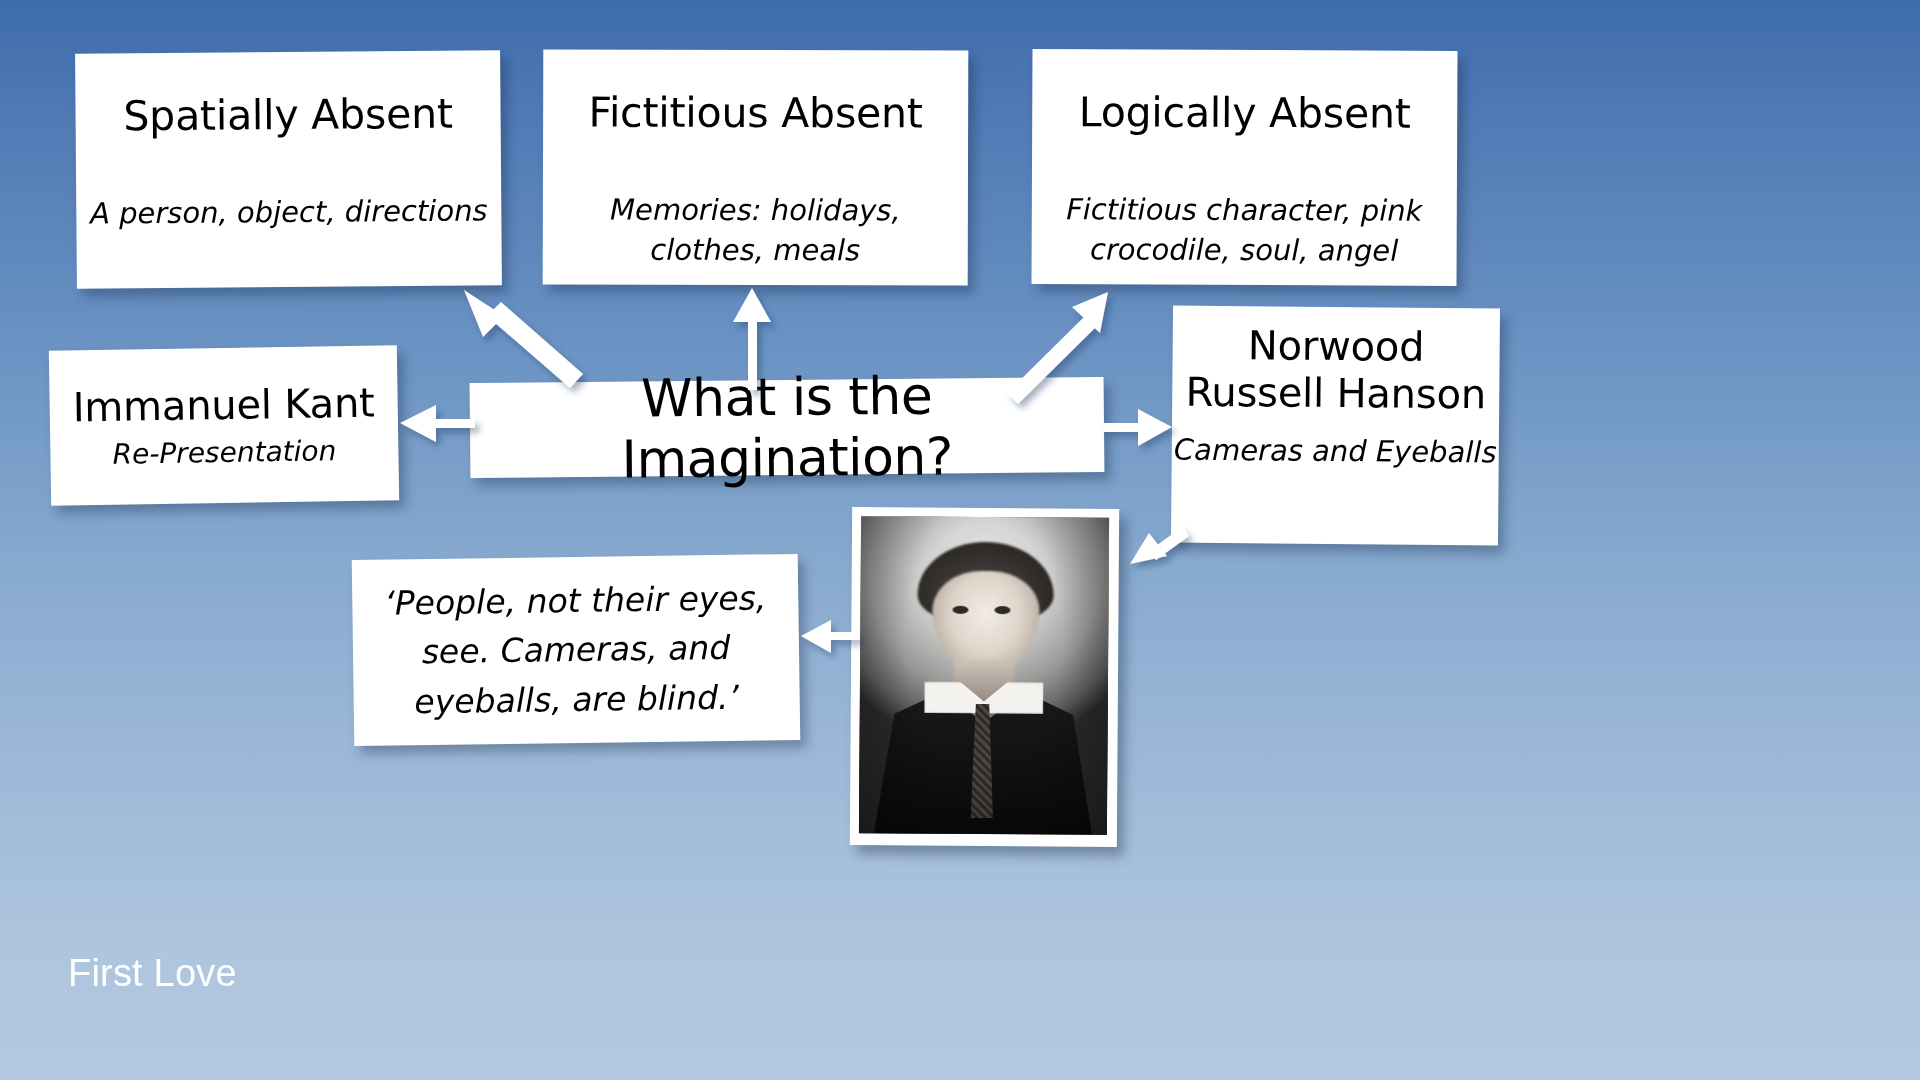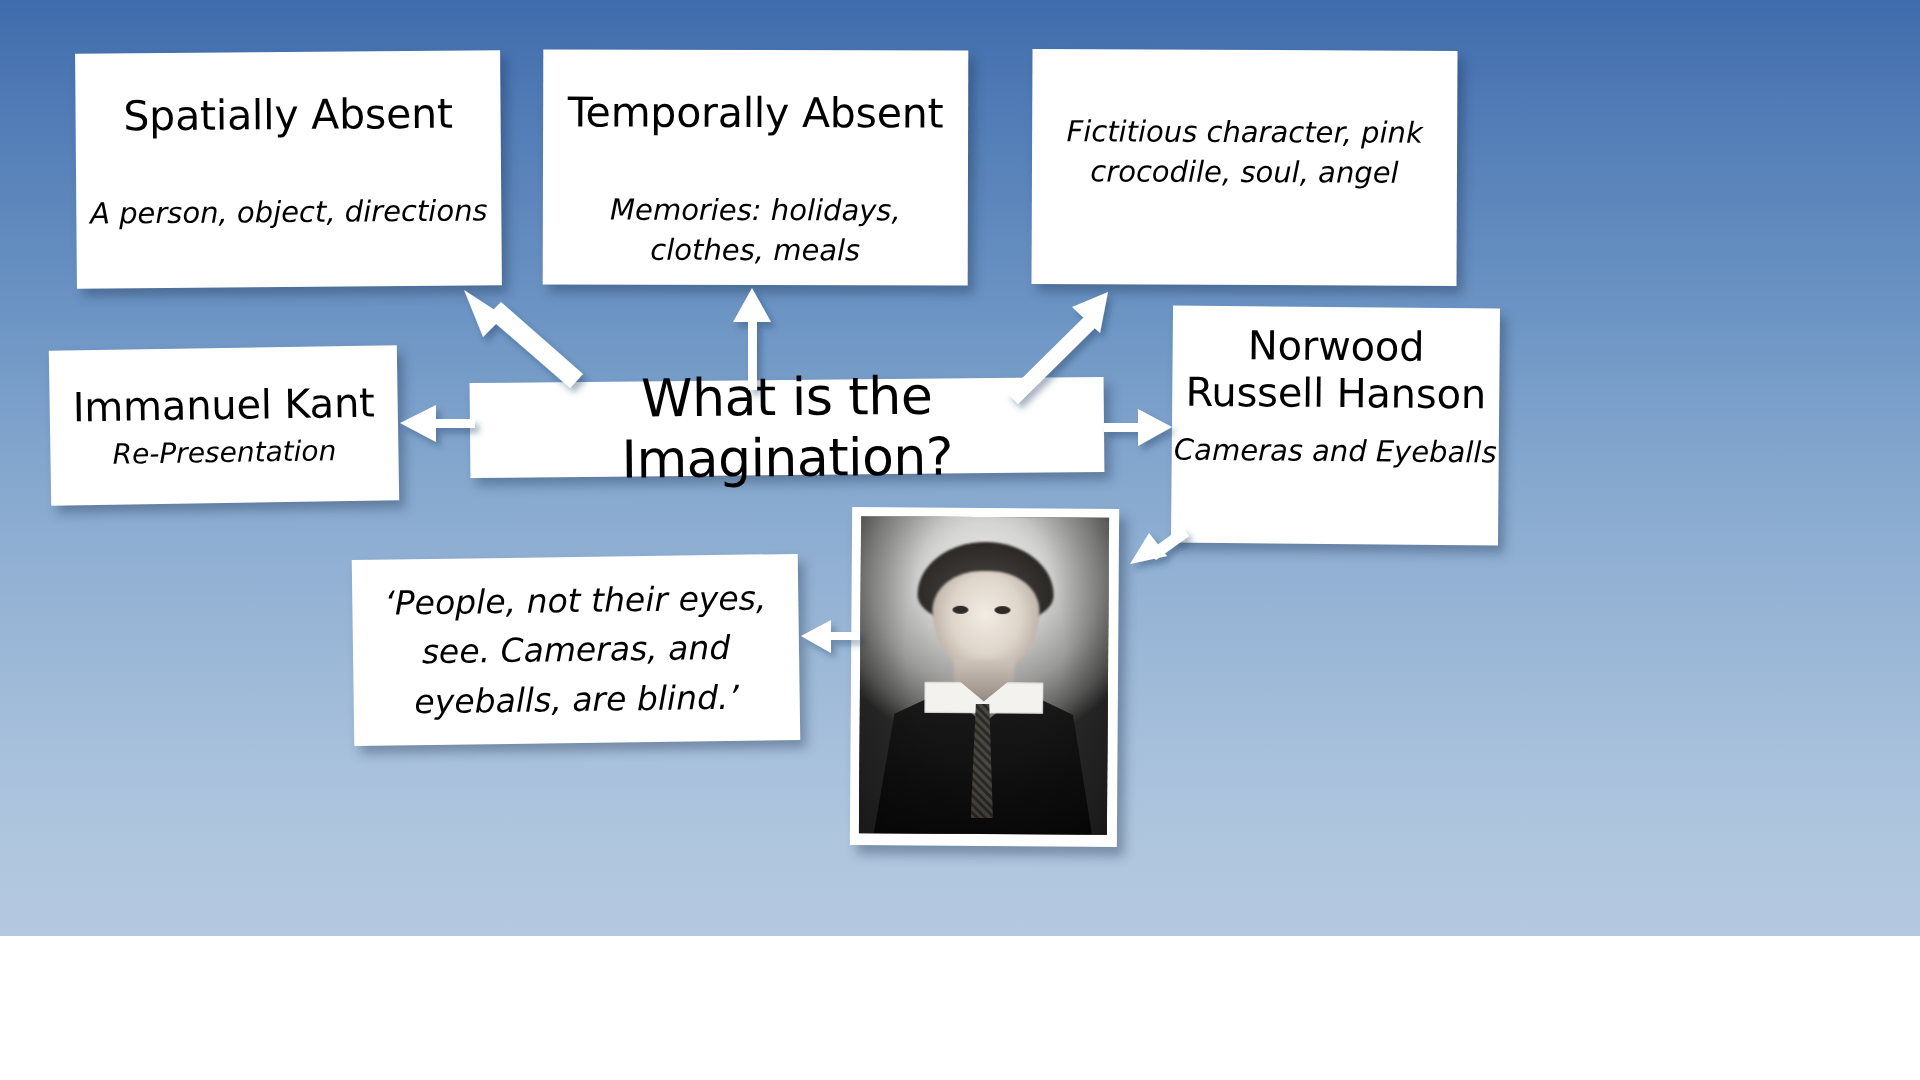--- a/index.html
+++ b/index.html
@@ -3,21 +3,21 @@
 <meta charset="utf-8">
 <style>
   * { box-sizing: border-box; margin: 0; padding: 0; }
   html, body {
     width: 1920px; height: 1080px;
     overflow: hidden;
     font-family: "Liberation Sans", sans-serif;
   }
   #slide {
     position: relative;
-    width: 1920px; height: 936px;
+    width: 1920px; height: 1080px;
     background: linear-gradient(to bottom,
         #3f6cac 0%,
         #4e79b4 10%,
         #6d95c4 34%,
         #87a9cf 52%,
         #9cb8d7 70%,
         #aec5de 88%,
         #b4c8e0 100%);
     overflow: hidden;
   }
@@ -183,25 +183,26 @@
 <body>
 
 <div id="slide">
 
   <div class="card top-card" id="card-spatial">
     <div class="title">Spatially Absent</div>
     <div class="sub">A person, object, directions</div>
   </div>
 
   <div class="card top-card" id="card-temporal">
-    <div class="title">Temporally Absent</div>
+    <div class="title">Fictitious Absent</div>
     <div class="sub">Memories: holidays, clothes, meals</div>
   </div>
 
   <div class="card top-card" id="card-logical">
+    <div class="title">Logically Absent</div>
     <div class="sub">Fictitious character, pink crocodile, soul, angel</div>
   </div>
 
   <div class="card" id="card-kant">
     <div class="title">Immanuel Kant</div>
     <div class="sub">Re-Presentation</div>
   </div>
 
   <div class="card" id="card-center">
     <div class="title">What is the Imagination?</div>

